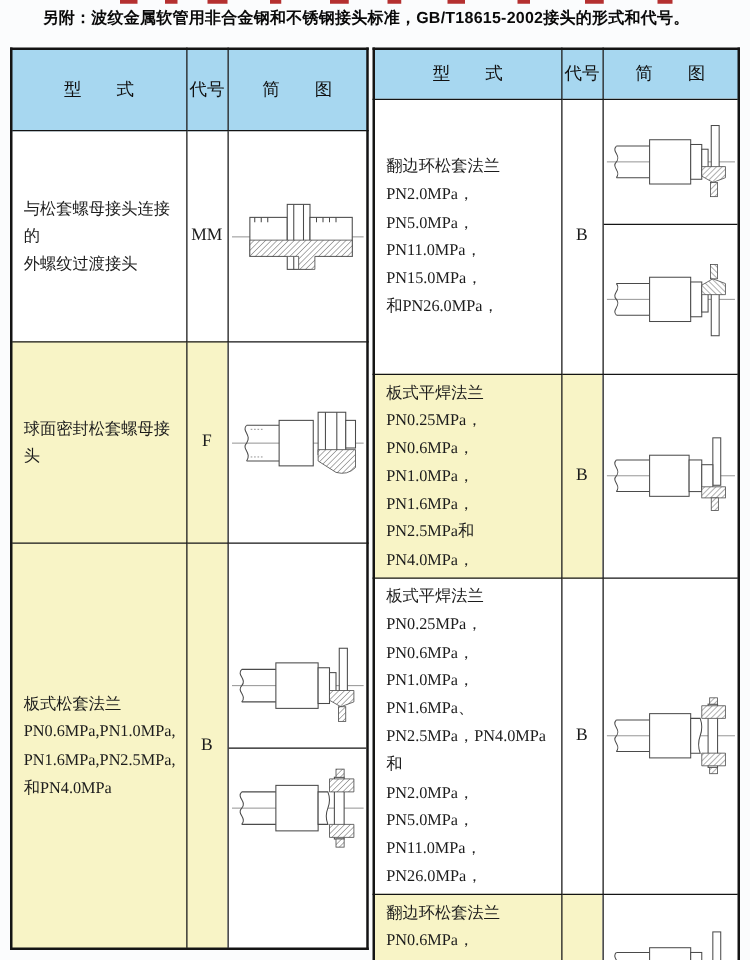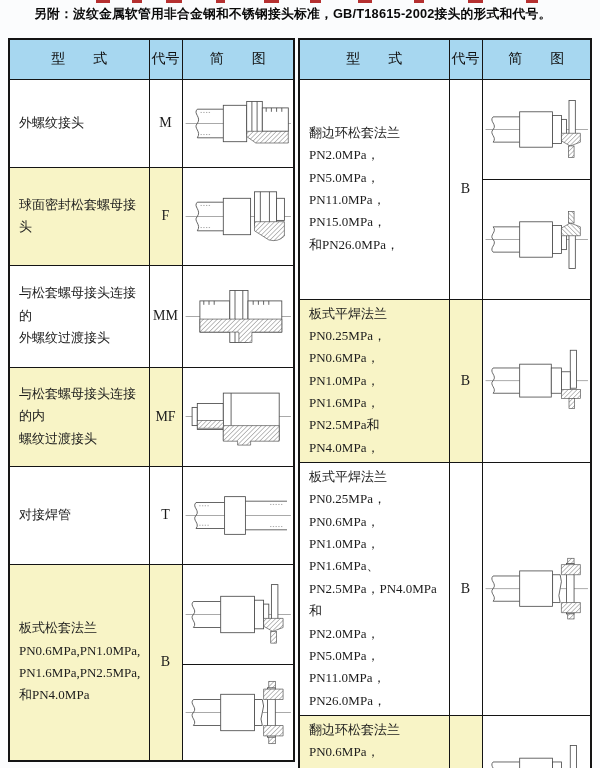--- a/index.html
+++ b/index.html
@@ -81,36 +81,36 @@
         <col style="width:33px">
         <col>
       </colgroup>
     <tbody>
         <tr style="height:40px">
       <th>型　　式</th>
       <th>代号</th>
       <th>简　　图</th>
     </tr>
 
-    <tr style="height:88px">
-      <td class="type">外螺纹接头</td>
-      <td class="code">M</td>
-      <td class="diag">
-        <svg class="d" viewBox="0 0 170 100">
-          <line class="cl" x1="4" y1="50" x2="166" y2="50"></line>
-          <path class="ln" d="M22,28 H62 M22,72 H62"></path>
-          <path class="ln" d="M22,28 c-7,7 7,12 0,22 c-7,7 7,12 0,22"></path>
-          <path class="dash" d="M27,33 h16 M27,67 h16"></path>
-          <rect class="fw" x="62" y="22" width="36" height="56"></rect>
-          <rect class="fw" x="98" y="16" width="24" height="50"></rect>
-          <line class="ln" x1="106" y1="16" x2="106" y2="66"></line>
-          <line class="ln" x1="114" y1="16" x2="114" y2="66"></line>
-          <rect class="fw" x="122" y="26" width="40" height="36"></rect>
-          <path class="ln" d="M128,26 v6 M136,26 v6 M144,26 v6 M152,26 v6"></path>
-          <polygon class="hx" points="98,62 162,62 162,80 112,80 98,70"></polygon>
+
+    <tr style="height:102px">
+      <td class="type">与松套螺母接头连接的
+外螺纹过渡接头</td>
+      <td class="code">MM</td>
+      <td class="diag">
+        <svg class="d" viewBox="0 0 170 100">
+          <line class="cl" x1="4" y1="50" x2="166" y2="50"></line>
+          <rect class="fw" x="26" y="26" width="46" height="48"></rect>
+          <path class="ln" d="M32,26 v6 M40,26 v6 M48,26 v6"></path>
+          <rect class="fw" x="72" y="10" width="28" height="80"></rect>
+          <line class="ln" x1="80" y1="10" x2="80" y2="90"></line>
+          <line class="ln" x1="92" y1="10" x2="92" y2="90"></line>
+          <rect class="fw" x="100" y="26" width="52" height="48"></rect>
+          <path class="ln" d="M108,26 v6 M116,26 v6 M124,26 v6 M132,26 v6"></path>
+          <polygon class="hx" points="26,54 152,54 152,74 106,74 106,90 86,90 86,74 26,74"></polygon>
         </svg>
       </td>
     </tr>
 
     <tr style="height:98px">
       <td class="type hl">球面密封松套螺母接头</td>
       <td class="code hl">F</td>
       <td class="diag">
         <svg class="d" viewBox="0 0 170 100">
           <line class="cl" x1="4" y1="50" x2="166" y2="50"></line>
@@ -120,71 +120,21 @@
           <rect class="fw" x="62" y="22" width="42" height="56"></rect>
           <rect class="fw" x="110" y="12" width="34" height="52"></rect>
           <line class="ln" x1="119" y1="12" x2="119" y2="64"></line>
           <line class="ln" x1="133" y1="12" x2="133" y2="64"></line>
           <rect class="fw" x="144" y="22" width="12" height="34"></rect>
           <path class="hx" d="M110,58 h46 v22 q-10,10 -24,6 l-22,-14 z"></path>
         </svg>
       </td>
     </tr>
 
-    <tr style="height:102px">
-      <td class="type">与松套螺母接头连接的
-外螺纹过渡接头</td>
-      <td class="code">MM</td>
-      <td class="diag">
-        <svg class="d" viewBox="0 0 170 100">
-          <line class="cl" x1="4" y1="50" x2="166" y2="50"></line>
-          <rect class="fw" x="26" y="26" width="46" height="48"></rect>
-          <path class="ln" d="M32,26 v6 M40,26 v6 M48,26 v6"></path>
-          <rect class="fw" x="72" y="10" width="28" height="80"></rect>
-          <line class="ln" x1="80" y1="10" x2="80" y2="90"></line>
-          <line class="ln" x1="92" y1="10" x2="92" y2="90"></line>
-          <rect class="fw" x="100" y="26" width="52" height="48"></rect>
-          <path class="ln" d="M108,26 v6 M116,26 v6 M124,26 v6 M132,26 v6"></path>
-          <polygon class="hx" points="26,54 152,54 152,74 106,74 106,90 86,90 86,74 26,74"></polygon>
-        </svg>
-      </td>
-    </tr>
-
-    <tr style="height:99px">
-      <td class="type hl">与松套螺母接头连接的内
-螺纹过渡接头</td>
-      <td class="code hl">MF</td>
-      <td class="diag">
-        <svg class="d" viewBox="0 0 170 100">
-          <line class="cl" x1="4" y1="50" x2="166" y2="50"></line>
-          <rect class="fw" x="14" y="36" width="8" height="28"></rect>
-          <rect class="fw" x="22" y="30" width="40" height="40"></rect>
-          <rect class="fw" x="62" y="14" width="86" height="72"></rect>
-          <line class="ln" x1="74" y1="14" x2="74" y2="86"></line>
-          <rect class="hx" x="22" y="56" width="40" height="12"></rect>
-          <polygon class="hx" points="62,64 148,64 148,88 104,88 104,94 84,94 84,88 62,88"></polygon>
-        </svg>
-      </td>
-    </tr>
-
-    <tr style="height:98px">
-      <td class="type">对接焊管</td>
-      <td class="code">T</td>
-      <td class="diag">
-        <svg class="d" viewBox="0 0 170 100">
-          <line class="cl" x1="4" y1="50" x2="166" y2="50"></line>
-          <path class="ln" d="M20,30 H64 M20,70 H64"></path>
-          <path class="ln" d="M20,30 c-7,7 7,12 0,20 c-7,7 7,12 0,20"></path>
-          <path class="dash" d="M25,35 h16 M25,65 h16"></path>
-          <rect class="fw" x="64" y="21" width="32" height="58"></rect>
-          <path class="ln" d="M96,28 H160 M96,72 H160"></path>
-          <path class="dash" d="M134,33 h20 M134,67 h20"></path>
-        </svg>
-      </td>
-    </tr>
+
 
     <tr style="height:149px">
       <td class="type hl">板式松套法兰
 PN0.6MPa,PN1.0MPa,
 PN1.6MPa,PN2.5MPa,
 和PN4.0MPa</td>
       <td class="code hl">B</td>
       <td class="diag">
         <div class="split">
           <div class="half" style="height:99px">

